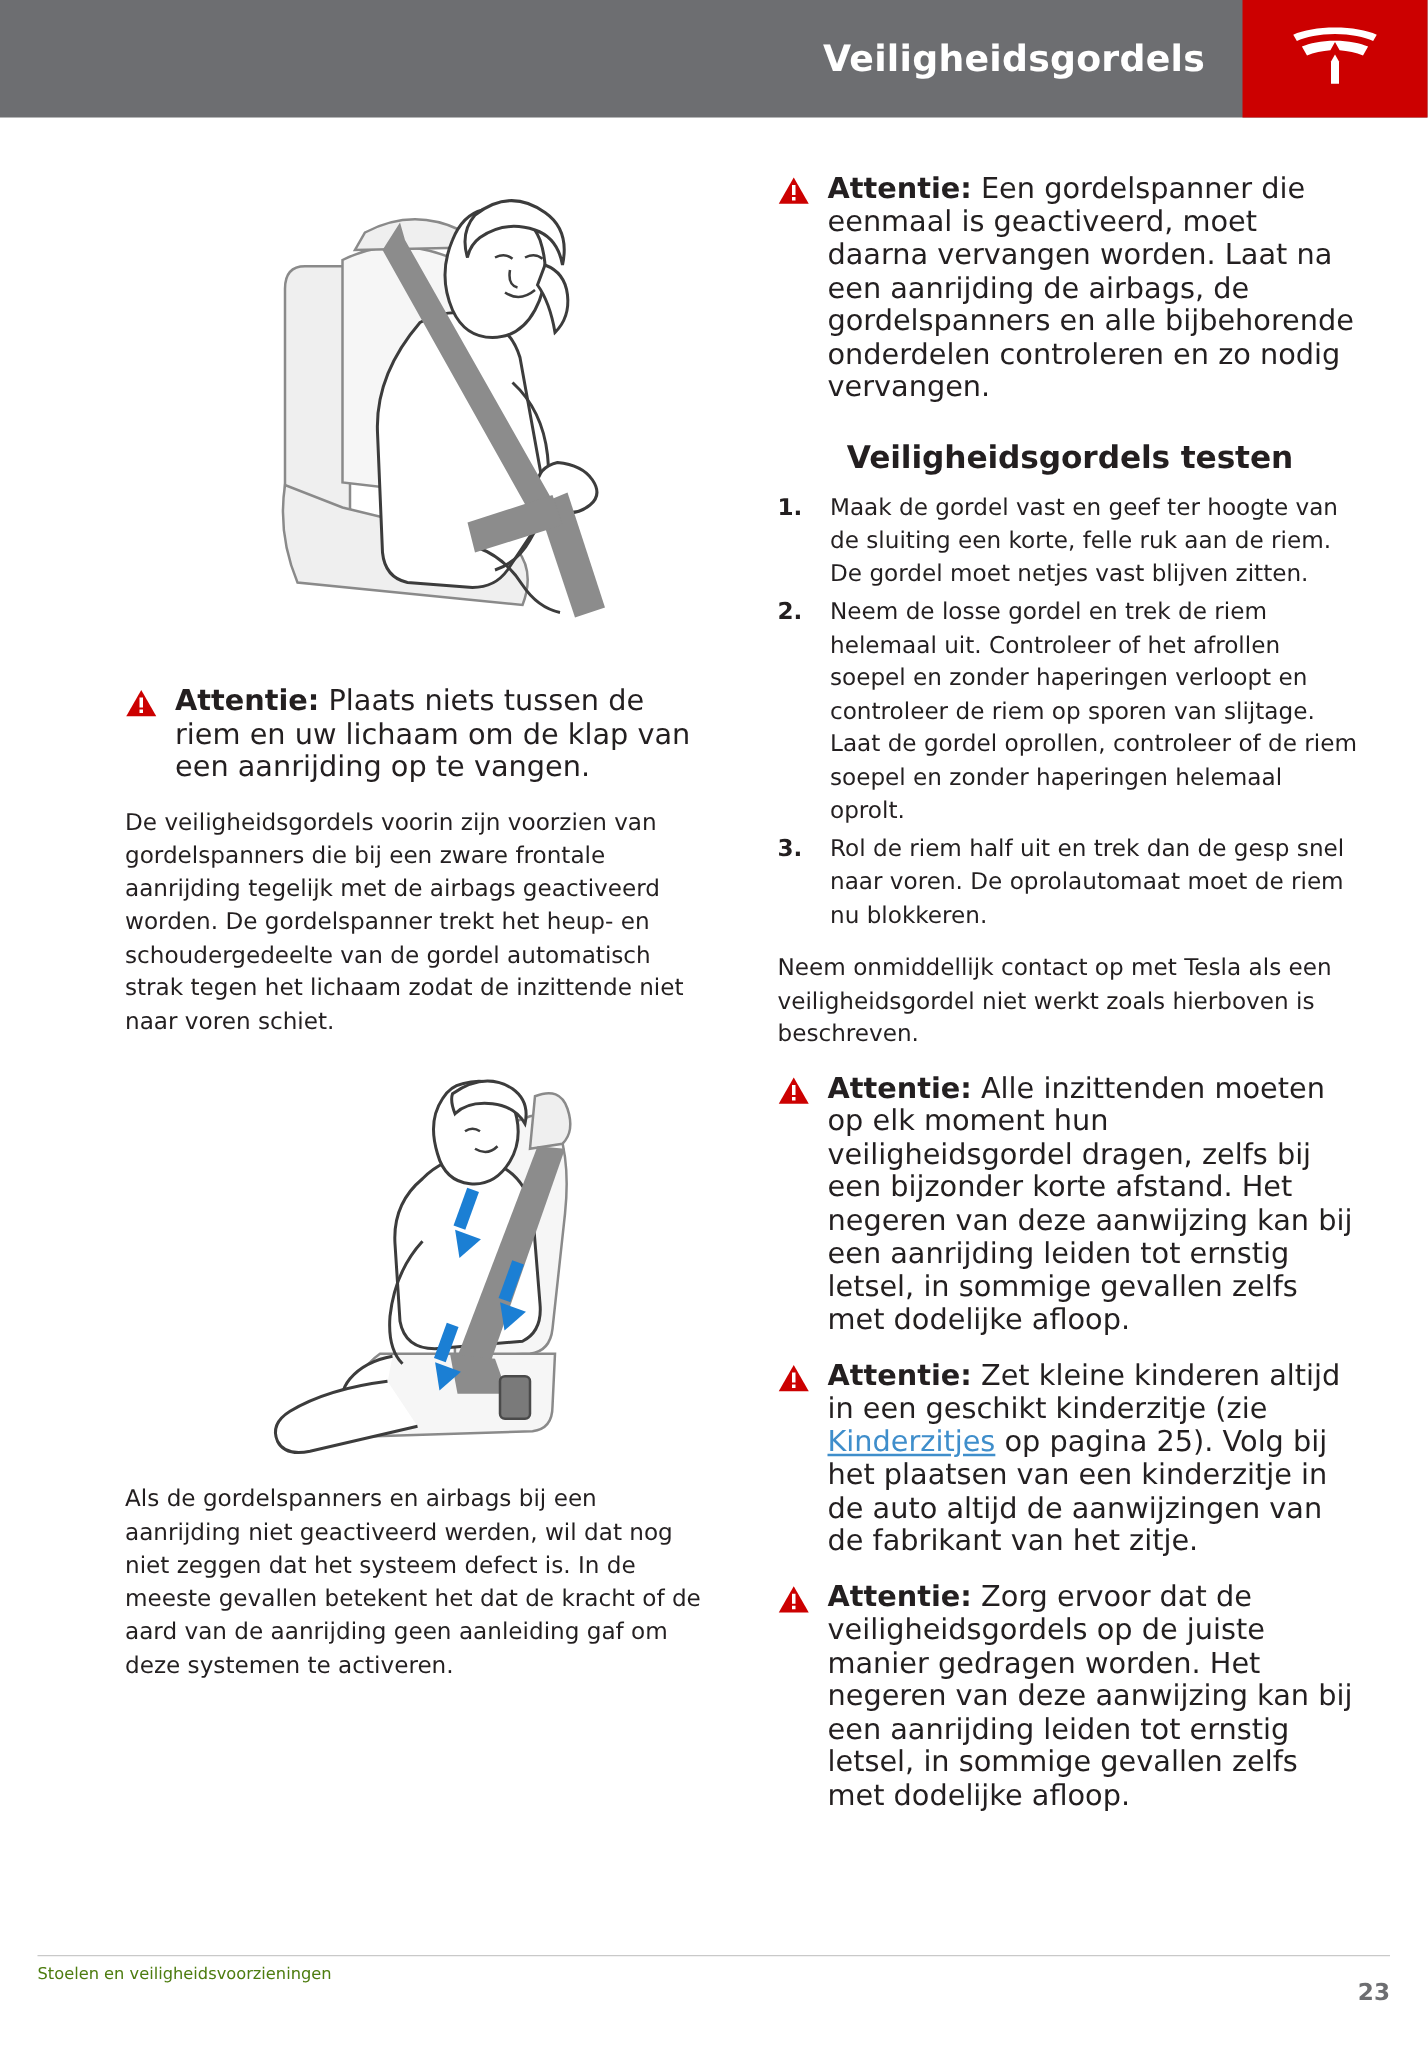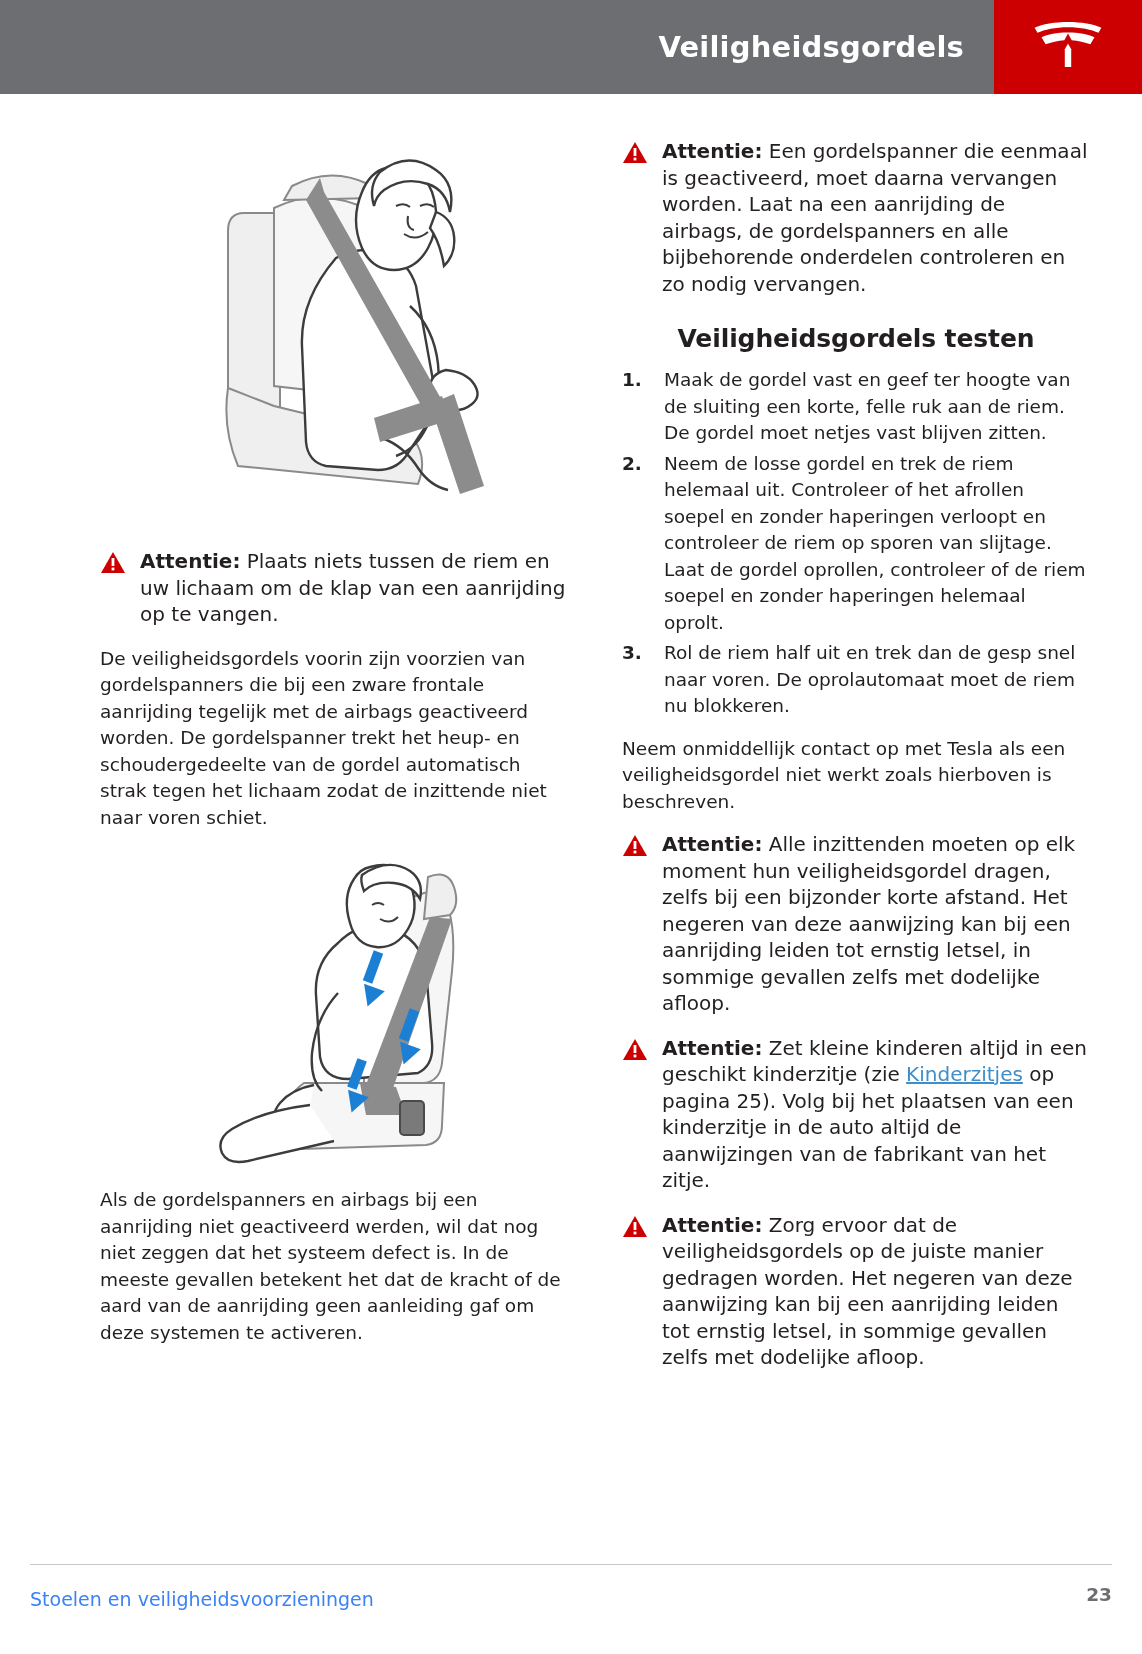--- a/index.html
+++ b/index.html
@@ -76,21 +76,21 @@
     display: flex;
     align-items: flex-start;
     margin-bottom: 18px;
   }
   .warn-icon {
     flex: 0 0 auto;
     width: 28px;
     margin-right: 12px;
     padding-top: 3px;
   }
-  .warn-body { flex: 1 1 auto; font-size: 20px; line-height: 26.5px; }
+  .warn-body { flex: 1 1 auto; font-size: 23px; line-height: 26.5px; }
   .warn-body b { font-weight: bold; }
 
   
   ol.steps { margin: 0 0 16px 0; padding: 0; list-style: none; }
   ol.steps li {
     display: flex;
     align-items: flex-start;
     margin-bottom: 4px;
   }
   ol.steps .num {
@@ -115,23 +115,23 @@
   }
   .footer-rule {
     position: absolute;
     top: 0; left: 30px;
     width: 1082px;
     height: 1px;
     background: #c9c9c9;
   }
   .footer-left {
     position: absolute;
-    top: 24px; left: 30px;
-    font-size: 19px;
-    color: #3b82f6;
+    top: 8px; left: 30px;
+    font-size: 13px;
+    color: #4d7c0f;
   }
   .footer-right {
     position: absolute;
     top: 20px; right: 30px;
     font-size: 18.5px;
     color: #6d6e71;
     font-weight: bold;
   }
 </style>
 </head>

